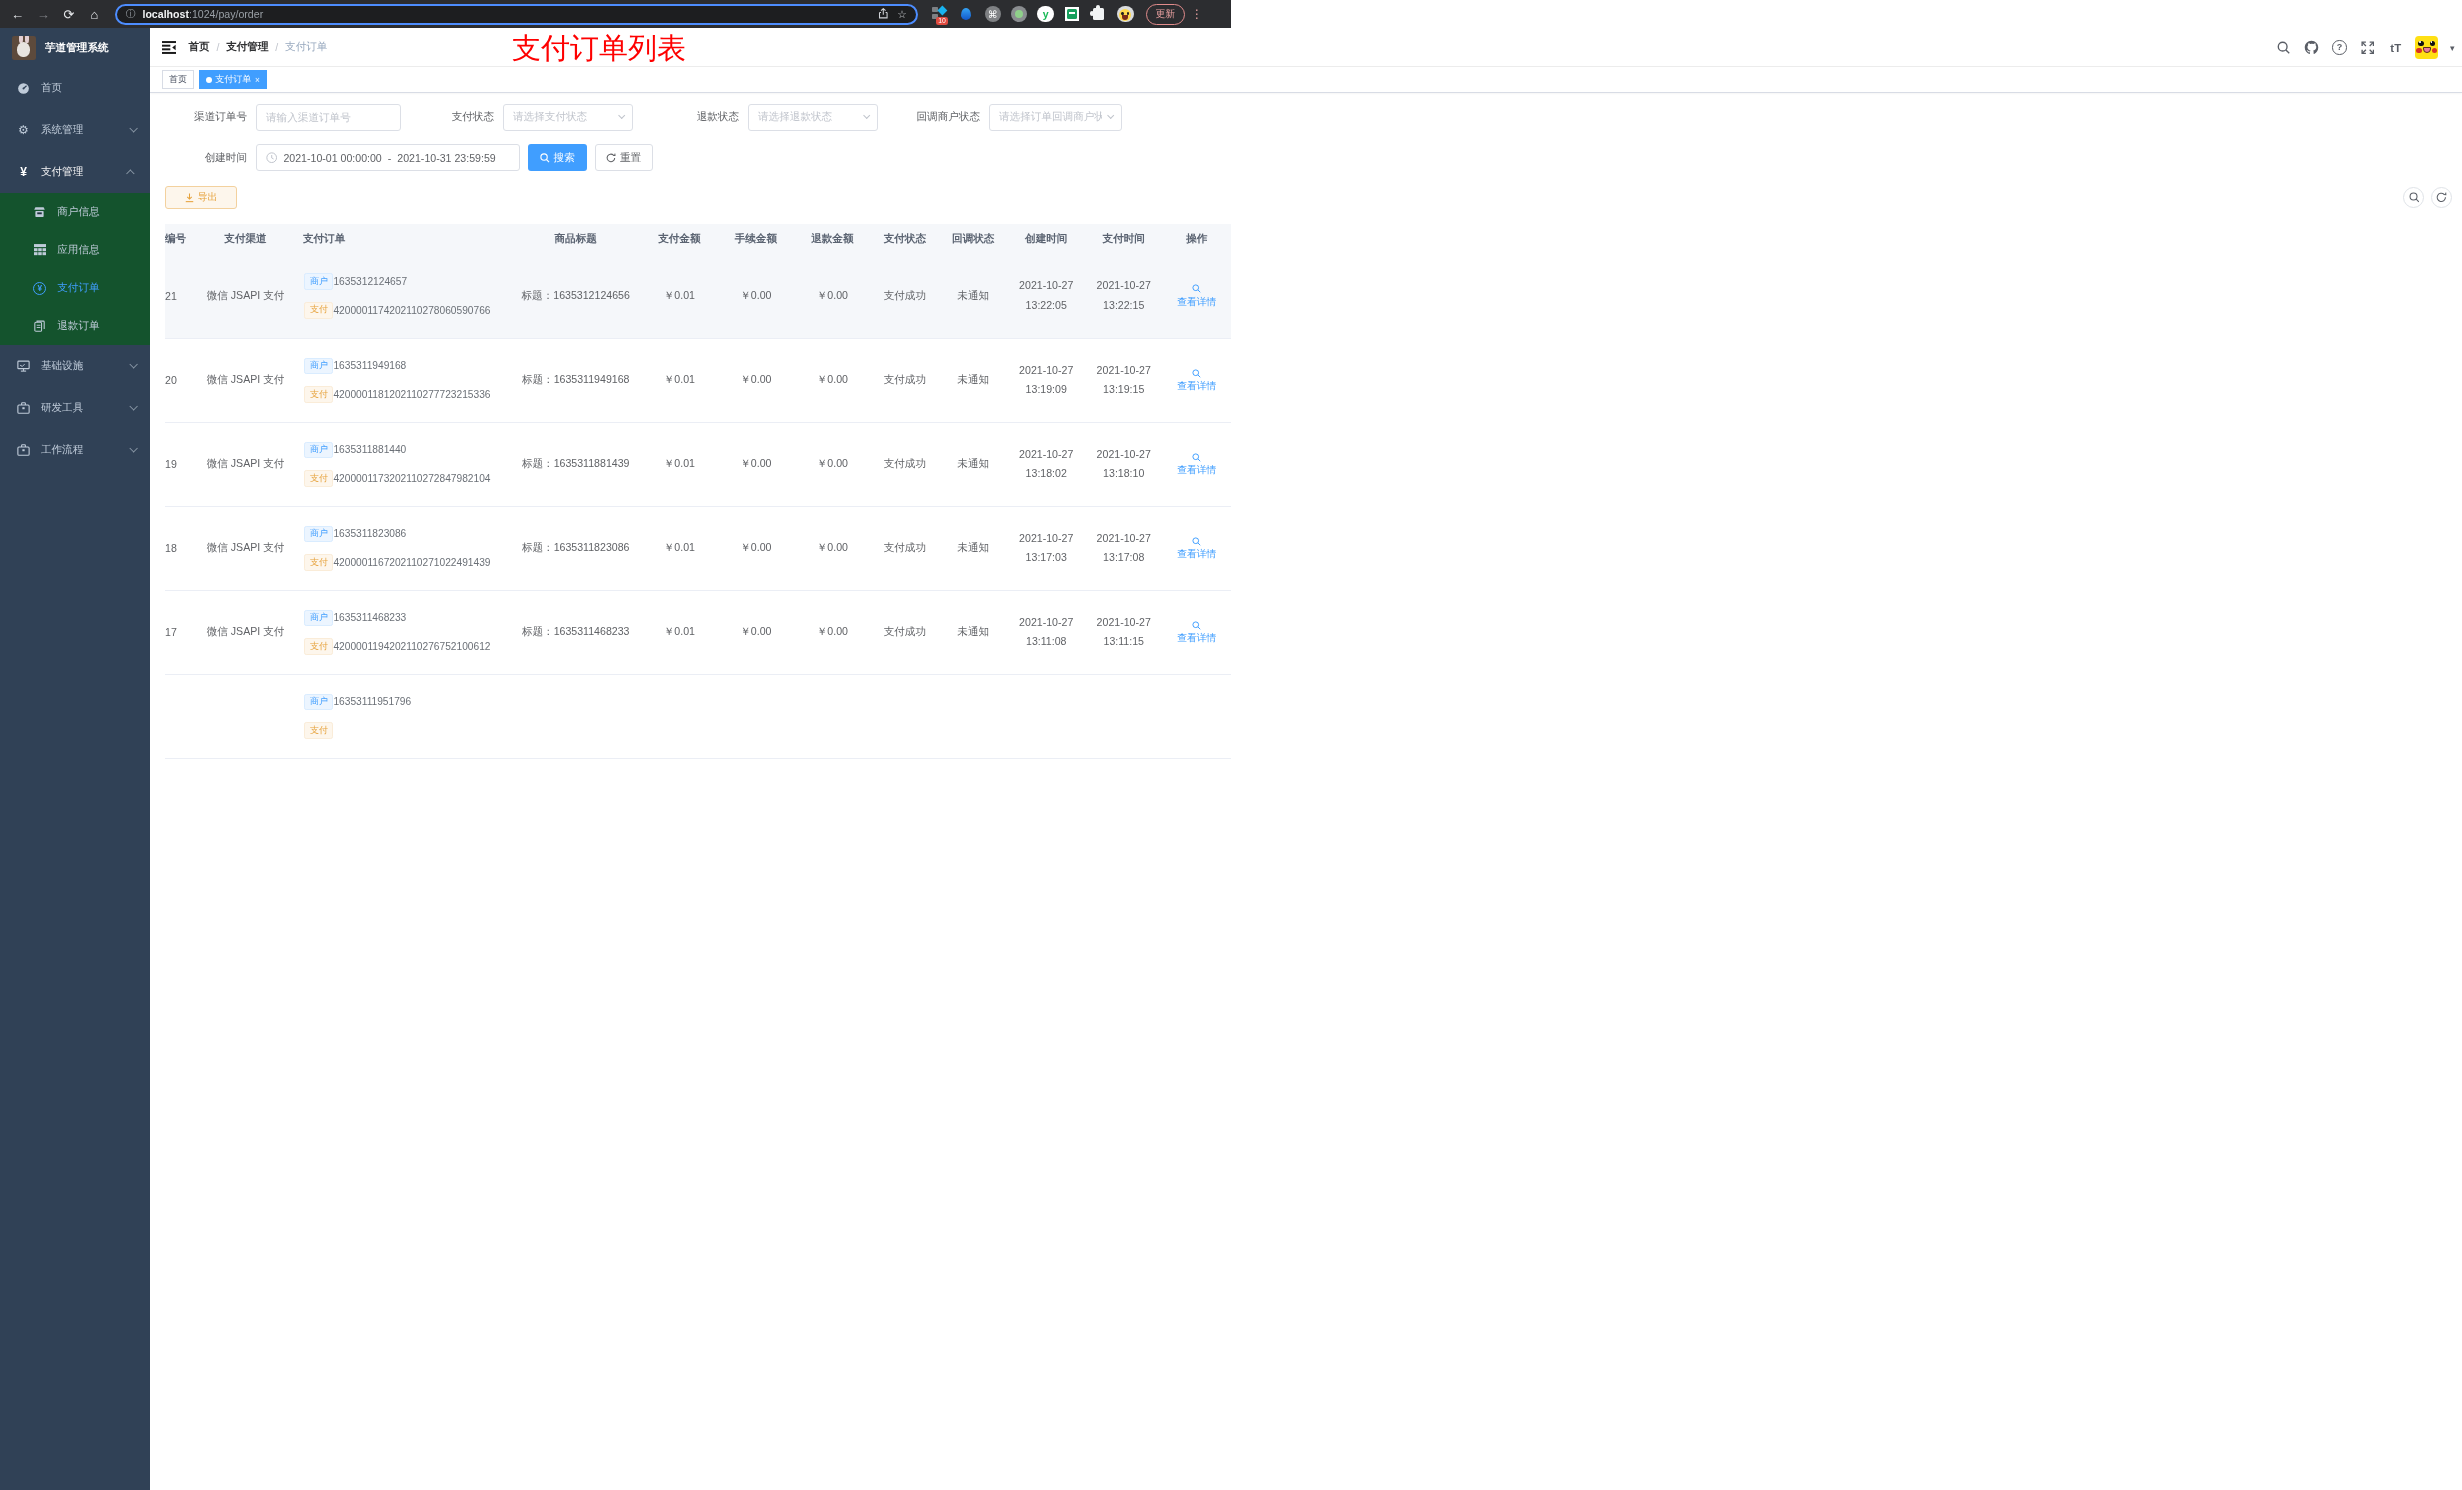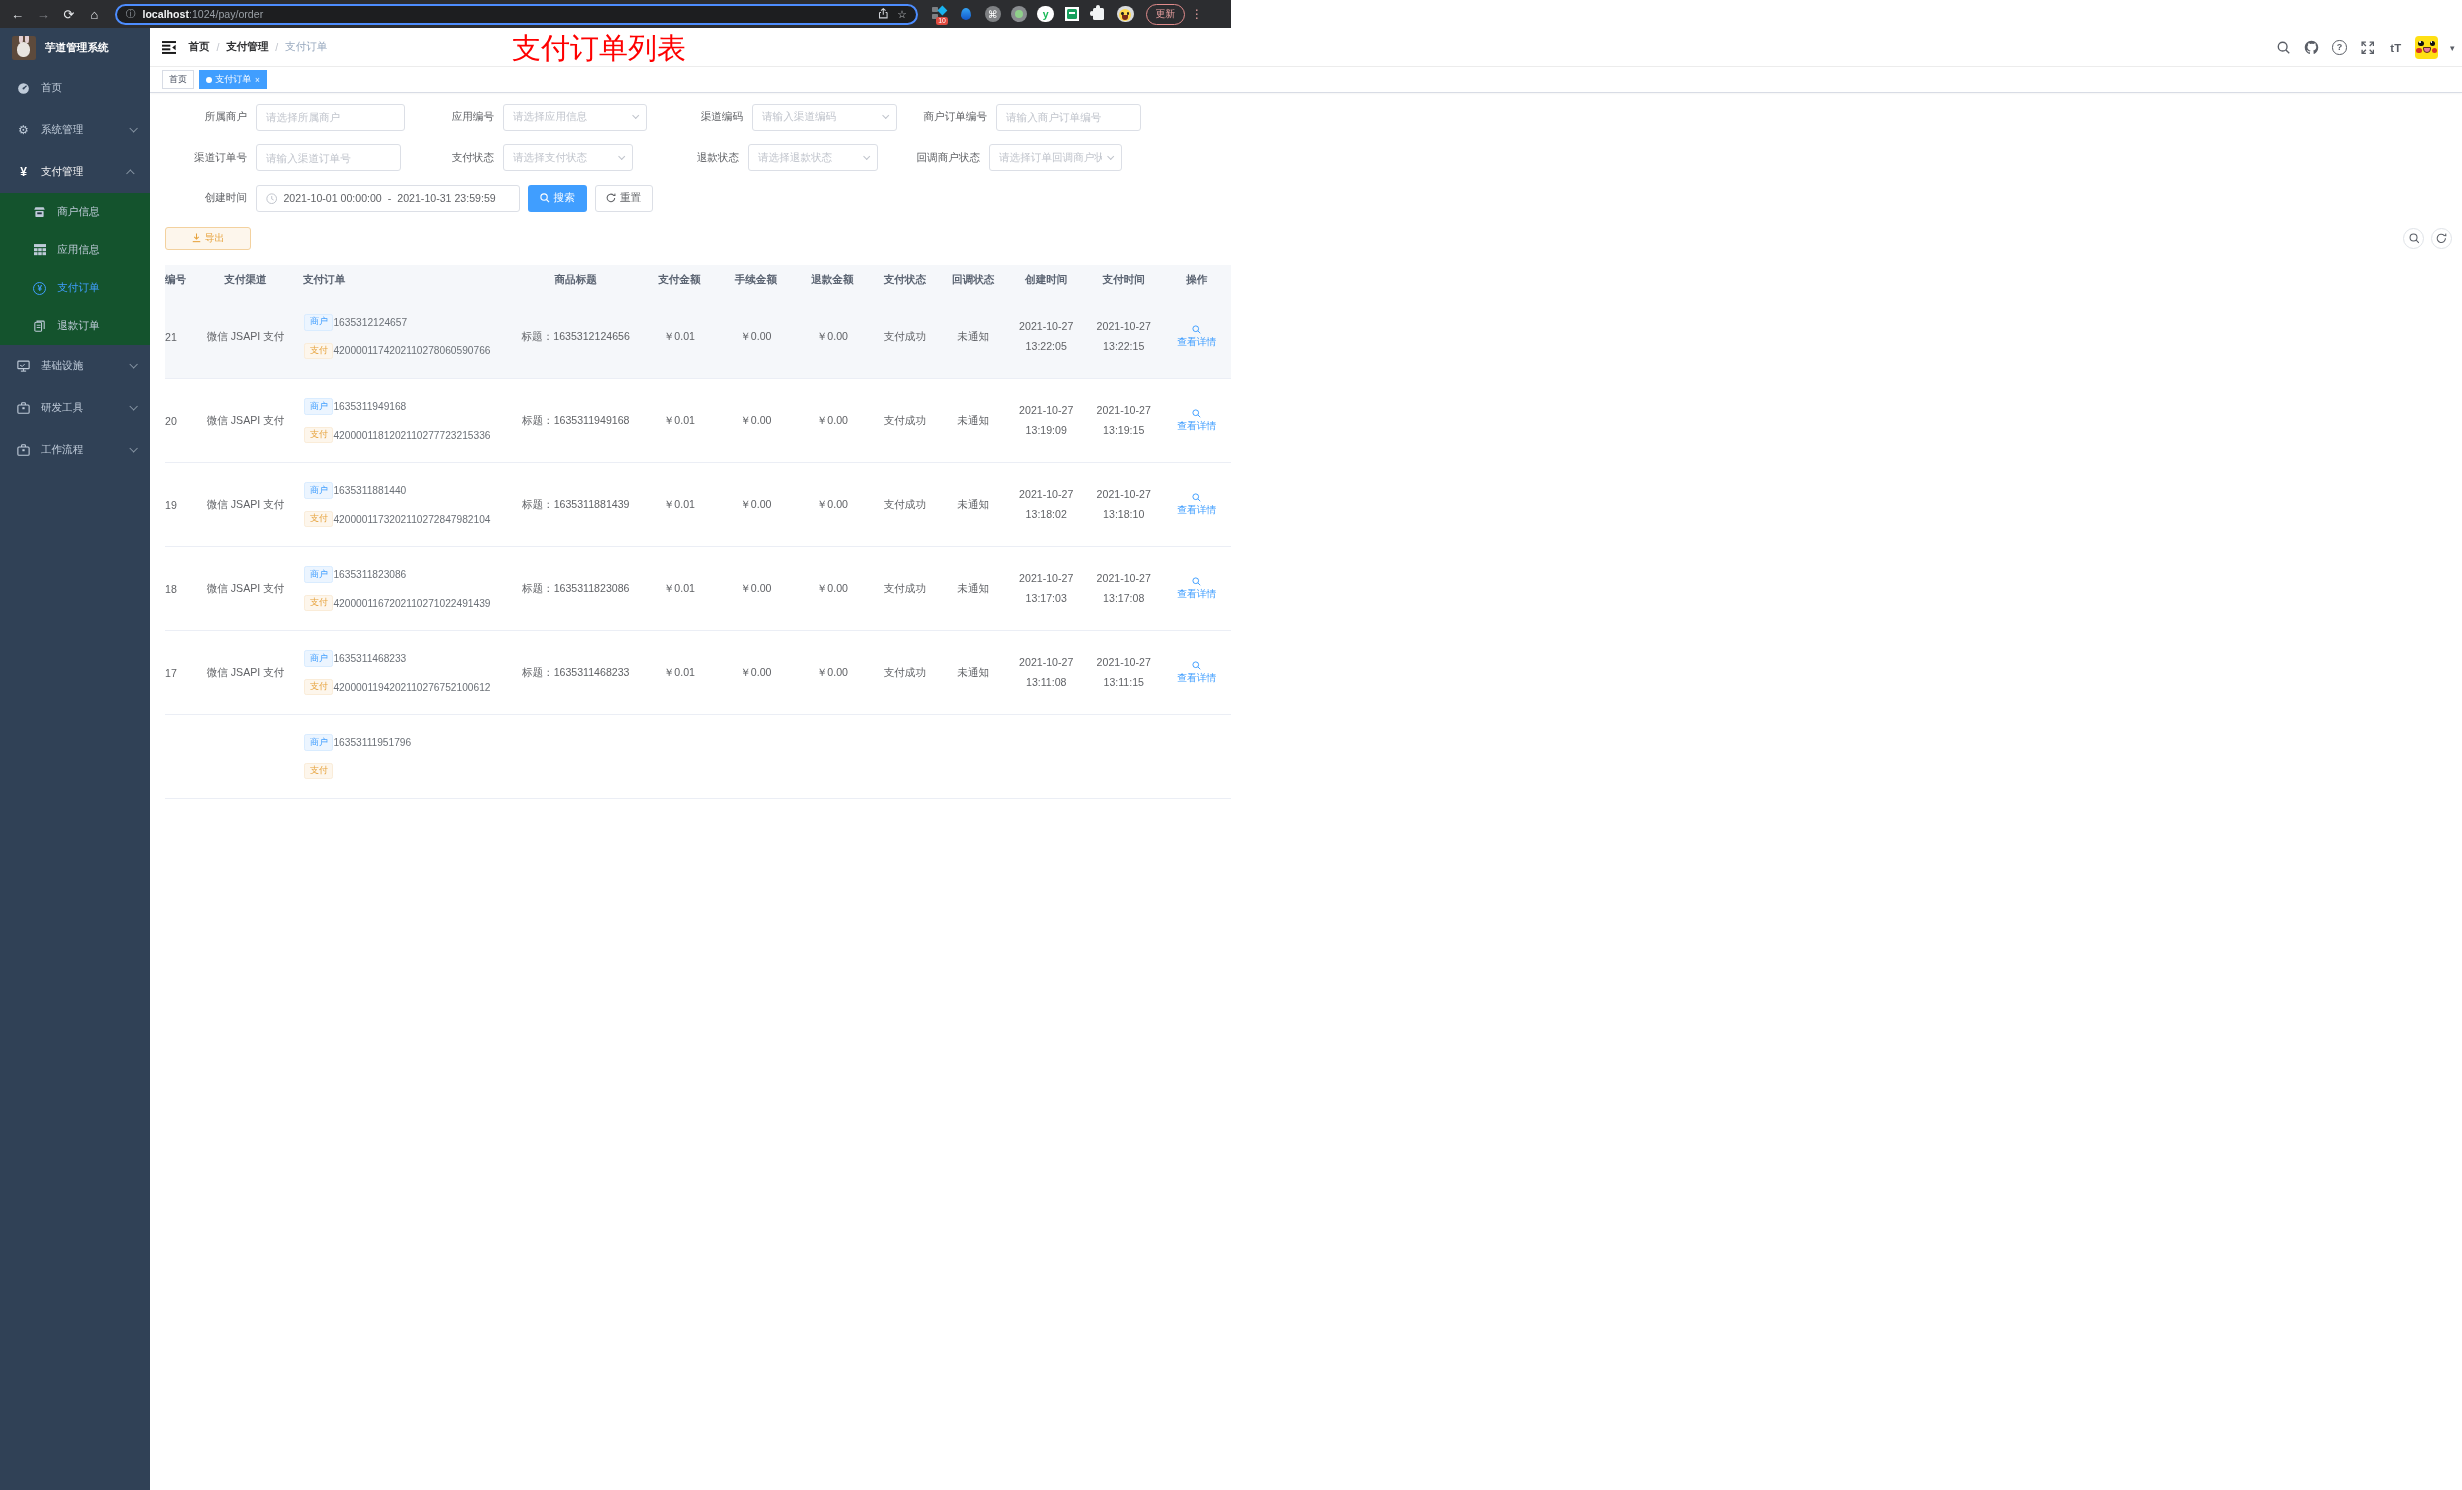--- a/index.html
+++ b/index.html
@@ -115,21 +115,21 @@
   .date-txt { color:#606266; font-size:10.6px; white-space:nowrap; }
   .date-sep { color:#606266; font-size:10.6px; }
   .btn { height:27px; border-radius:3px; font-size:10.6px; display:inline-flex; align-items:center;
     justify-content:center; gap:3.8px; cursor:pointer; border:0.8px solid transparent; }
   .btn-primary { background:#409eff; color:#fff; padding:0 11.4px; margin-left:7.6px; }
   .btn-plain { background:#fff; border-color:#dcdfe6; color:#606266; padding:0 10.6px; margin-left:7.6px; }
 
   
   .toolbar { display:flex; align-items:center; margin-bottom:15px; }
   .btn-export { height:23px; border:0.8px solid #f3d19e; background:#fdf6ec; color:#e6a23c;
-    border-radius:3px; font-size:9.8px; padding:0 26px; display:inline-flex; align-items:center; gap:3.8px; cursor:pointer; }
+    border-radius:3px; font-size:9.8px; padding:0 19px; display:inline-flex; align-items:center; gap:3.8px; cursor:pointer; }
   .tb-right { margin-left:auto; display:flex; gap:6.8px; }
   .circ-btn { width:21px; height:21px; border-radius:50%; border:0.8px solid #dfe3e8; background:#fff;
     display:flex; align-items:center; justify-content:center; cursor:pointer; color:#5a5e66; }
 
   
   .tablewrap { width:1066px; overflow:hidden; }
   table { border-collapse:collapse; table-layout:fixed; width:1066px; font-size:10.6px; color:#606266; }
   col.c0{width:23px} col.c1{width:114px} col.c2{width:206px} col.c3{width:130px}
   col.c4{width:76px} col.c5{width:76px} col.c6{width:76px} col.c7{width:68px}
   col.c8{width:68px} col.c9{width:77px} col.c10{width:77px} col.c11{width:68px}
@@ -383,36 +383,20 @@
       </div>
       <div class="tag active">
         <span class="dot"></span>
         <span>支付订单</span>
         <span class="x">×</span>
       </div>
     </div>
 
     <div class="content">
 
-      <div class="f-row">
-        <span class="f-label lw1">所属商户</span>
-        <input class="ctl" style="width: 149px;" placeholder="请选择所属商户">
-        <span class="f-label lw2">应用编号</span>
-        <div class="ctl sel" style="width:144px">
-          <span class="ph">请选择应用信息</span>
-            <span class="sel-arrow"></span>
-        </div>
-        <span class="f-label lw3">渠道编码</span>
-        <div class="ctl sel" style="width:145px">
-          <span class="ph">请输入渠道编码</span>
-            <span class="sel-arrow"></span>
-        </div>
-        <span class="f-label lw4">商户订单编号</span>
-        <input class="ctl" style="width: 145px;" placeholder="请输入商户订单编号">
-      </div>
 
       <div class="f-row">
         <span class="f-label lw1">渠道订单号</span>
         <input class="ctl" style="width: 145px;" placeholder="请输入渠道订单号">
         <span class="f-label" style="width:102px">支付状态</span>
         <div class="ctl sel" style="width:130px">
           <span class="ph">请选择支付状态</span>
             <span class="sel-arrow"></span>
         </div>
         <span class="f-label" style="width:115px">退款状态</span>

